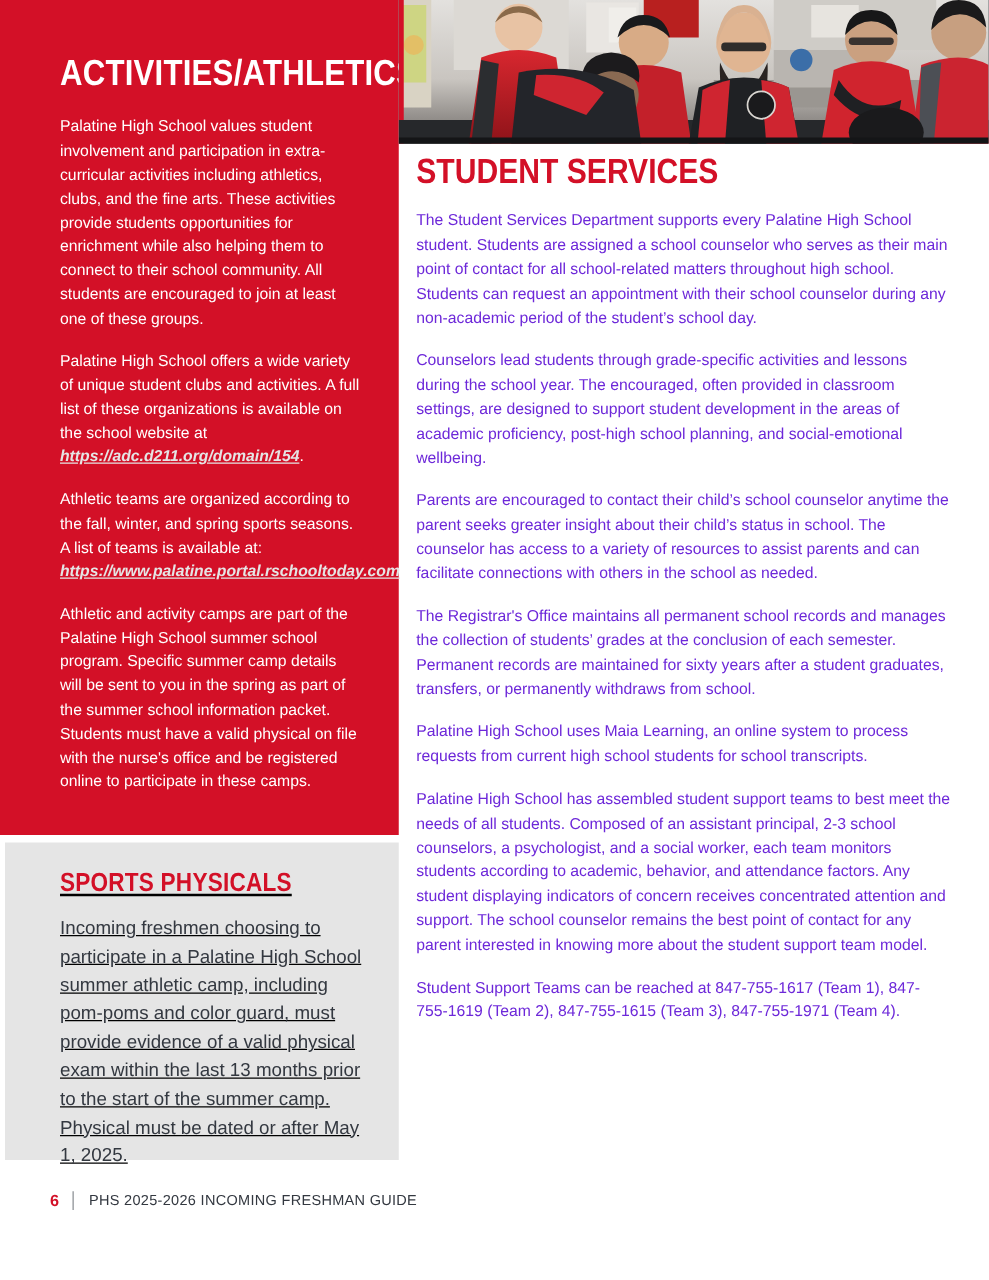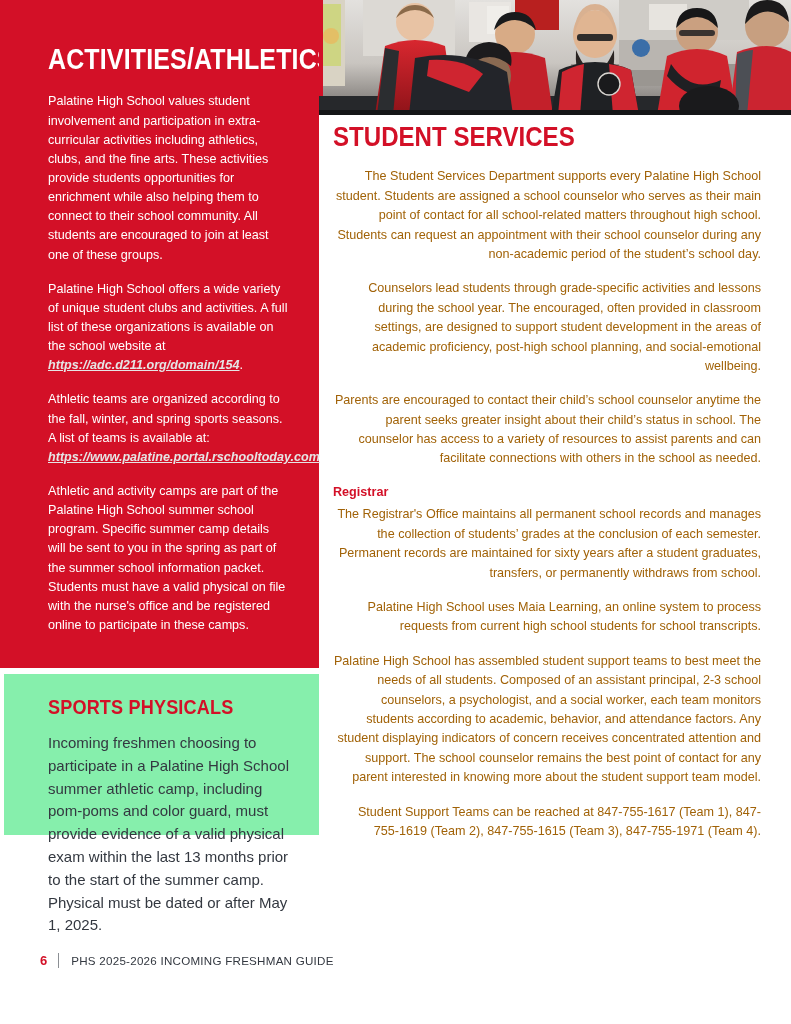--- a/index.html
+++ b/index.html
@@ -33,24 +33,25 @@
     background: #d31027;
     box-sizing: border-box;
     padding: 44px 30px 0 48px;
   }
 
   .gray-panel {
     position: absolute;
     left: 4px;
     top: 674px;
     width: 315px;
-    height: 161px;
-    background: #86efac;
+    height: 254px;
+    background: #e5e5e5;
     box-sizing: border-box;
     padding: 22px 30px 0 44px;
+    text-decoration: underline;
   }
 
   .panel-title-white {
     font-family: "Liberation Sans Narrow", "Liberation Sans", sans-serif;
     font-weight: bold;
     font-size: 29px;
     letter-spacing: 0.2px;
     color: #ffffff;
     margin: 0 0 18px 0;
     line-height: 1.05;
@@ -134,25 +135,24 @@
 
   .sub-title {
     font-size: 12.6px;
     font-weight: bold;
     color: #d31027;
     margin: 0 0 4px 0;
     line-height: 1.4;
   }
 
   .right-body p.body {
-    color: #a16207;
+    color: #6d28d9;
     font-size: 12.6px;
     line-height: 1.54;
     margin: 0 0 15px 0;
-    text-align: right;
   }
 
   
   .footer {
     position: absolute;
     left: 40px;
     bottom: 56px;
     display: flex;
     align-items: center;
     gap: 0;
@@ -280,21 +280,20 @@
   <div class="right-body">
 
     <h1 class="section-title">STUDENT SERVICES</h1>
 
     <p class="body">The Student Services Department supports every Palatine High School student. Students are assigned a school counselor who serves as their main point of contact for all school-related matters throughout high school. Students can request an appointment with their school counselor during any non-academic period of the student’s school day.</p>
 
     <p class="body">Counselors lead students through grade-specific activities and lessons during the school year. The encouraged, often provided in classroom settings, are designed to support student development in the areas of academic proficiency, post-high school planning, and social-emotional wellbeing.</p>
 
     <p class="body">Parents are encouraged to contact their child’s school counselor anytime the parent seeks greater insight about their child’s status in school. The counselor has access to a variety of resources to assist parents and can facilitate connections with others in the school as needed.</p>
 
-    <h3 class="sub-title">Registrar</h3>
 
     <p class="body">The Registrar's Office maintains all permanent school records and manages the collection of students’ grades at the conclusion of each semester. Permanent records are maintained for sixty years after a student graduates, transfers, or permanently withdraws from school.</p>
 
     <p class="body">Palatine High School uses Maia Learning, an online system to process requests from current high school students for school transcripts.</p>
 
 
     <p class="body">Palatine High School has assembled student support teams to best meet the needs of all students. Composed of an assistant principal, 2-3 school counselors, a psychologist, and a social worker, each team monitors students according to academic, behavior, and attendance factors. Any student displaying indicators of concern receives concentrated attention and support. The school counselor remains the best point of contact for any parent interested in knowing more about the student support team model.</p>
 
     <p class="body">Student Support Teams can be reached at 847-755-1617 (Team 1), 847-755-1619 (Team 2), 847-755-1615 (Team 3), 847-755-1971 (Team 4).</p>
 

